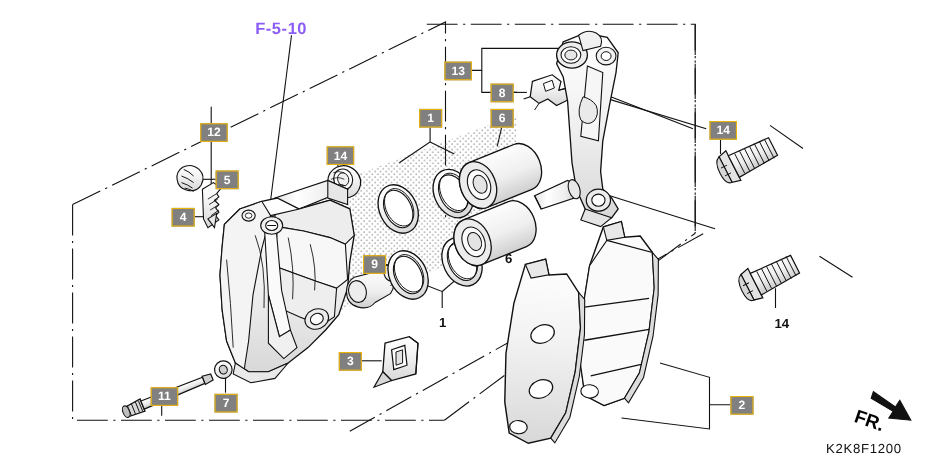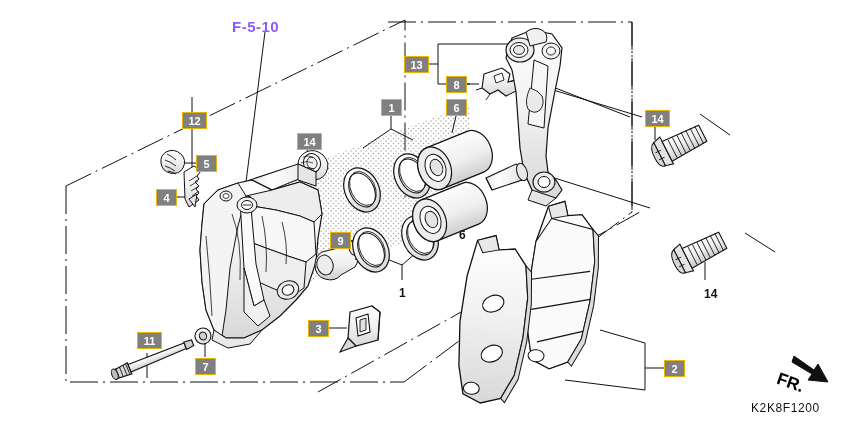--- a/index.html
+++ b/index.html
@@ -389,21 +389,21 @@
   <div class="lbl" style="left:446px;top:99px;">6</div>
   <div class="lbl wide" style="left:404px;top:56px;">13</div>
   <div class="lbl" style="left:446px;top:76px;">8</div>
   <div class="lbl wide" style="left:645px;top:110px;">14</div>
   <div class="lbl wide" style="left:182px;top:68px;margin-top:44px;">12</div>
   <div class="lbl wide" style="left:297px;top:133px;">14</div>
   <div class="lbl" style="left:196px;top:155px;">5</div>
   <div class="lbl" style="left:156px;top:189px;">4</div>
   <div class="lbl" style="left:330px;top:232px;">9</div>
   <div class="lbl" style="left:308px;top:320px;">3</div>
-  <div class="lbl wide" style="left:137px;top:332px;">11</div>
+  <div class="lbl wide" style="left:137px;top:352px;">11</div>
   <div class="lbl" style="left:195px;top:358px;">7</div>
   <div class="lbl" style="left:664px;top:360px;">2</div>
 
   <div class="pnum" style="left:399px;top:286px;">1</div>
   <div class="pnum" style="left:459px;top:228px;">6</div>
   <div class="pnum" style="left:704px;top:287px;">14</div>
 
   <div class="frtxt" style="left:774px;top:368px;">FR.</div>
 
   <div class="diagcode" style="left:751px;top:401px;">K2K8F1200</div>

